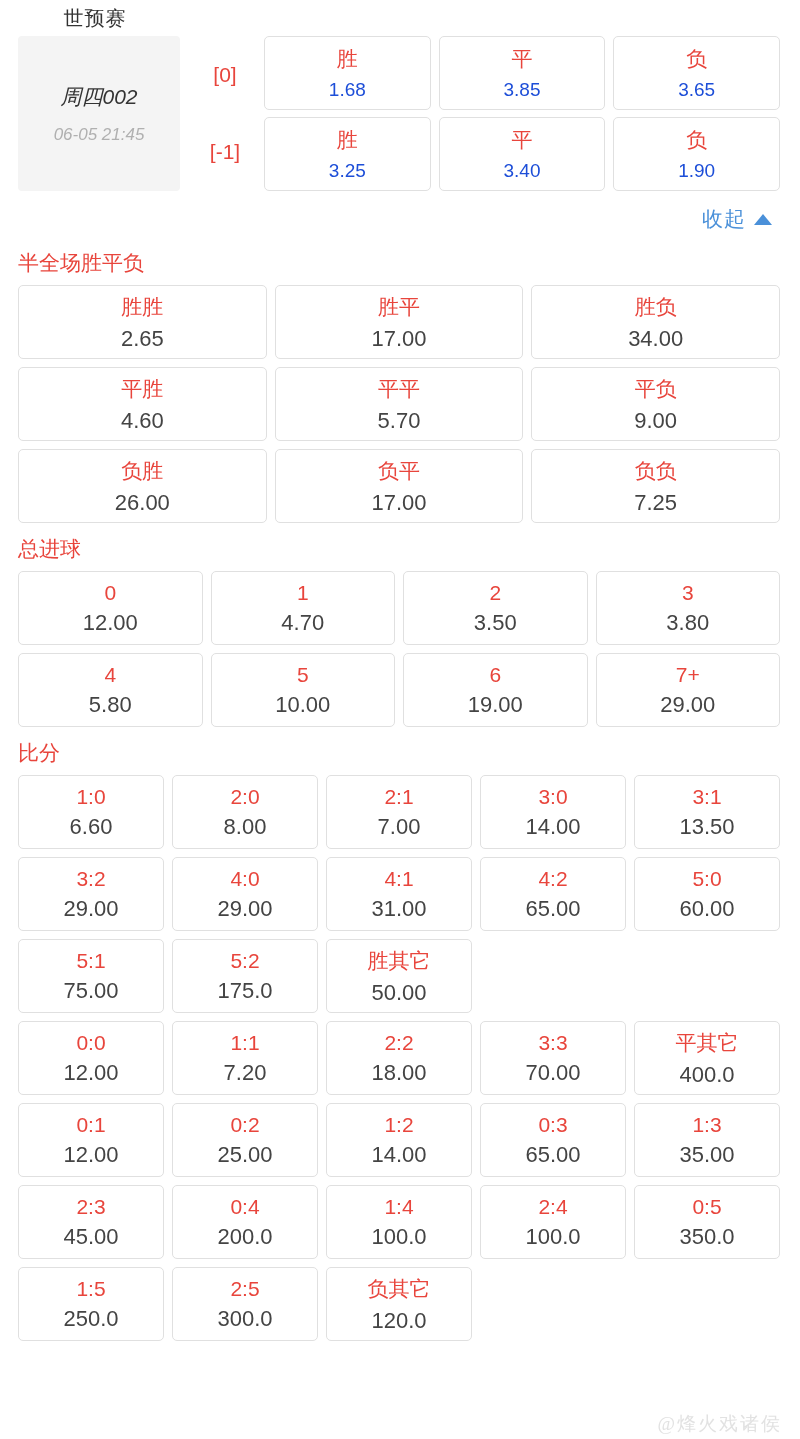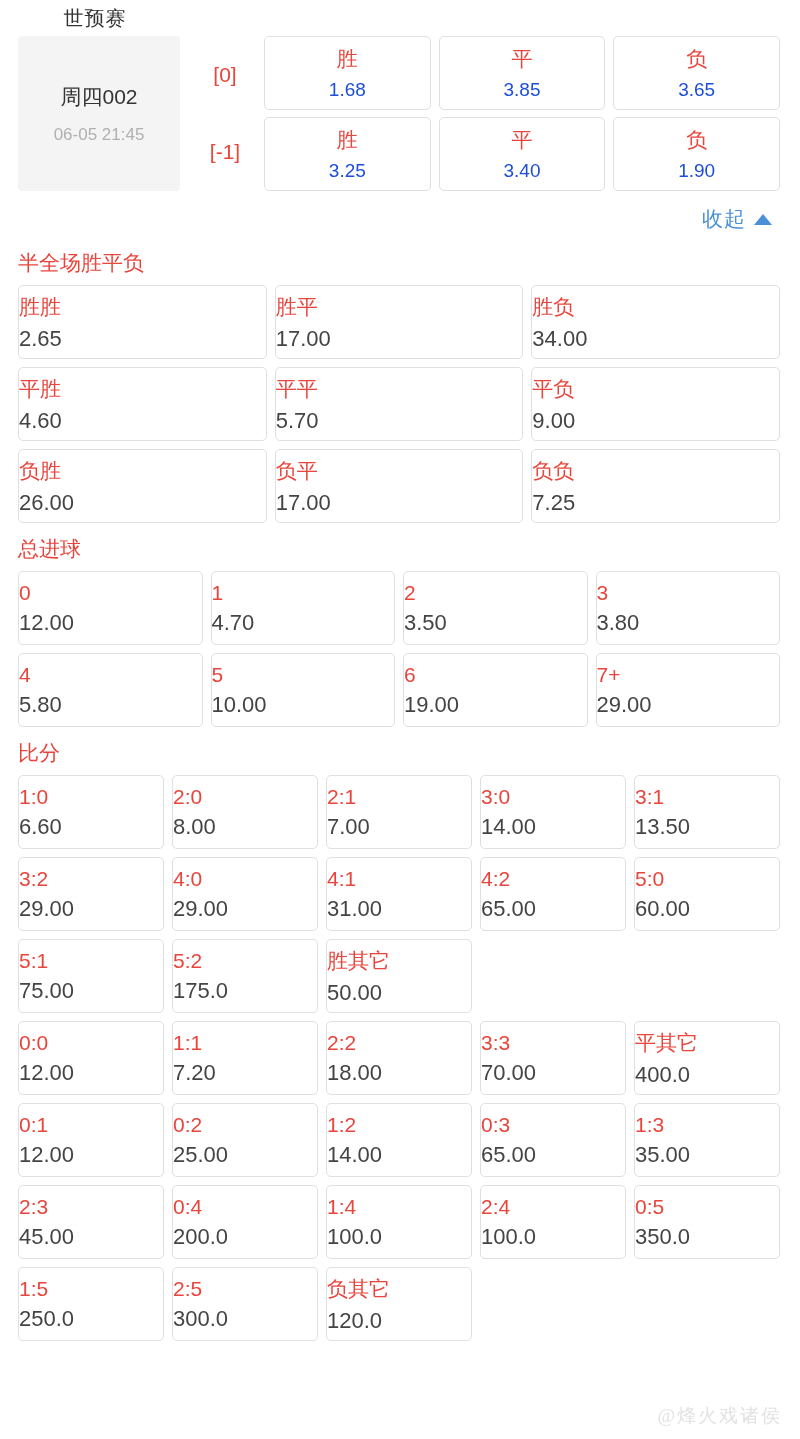--- a/index.html
+++ b/index.html
@@ -53,20 +53,21 @@
   .match-card {
     width: 162px;
     background: #f4f4f4;
     border-radius: 4px;
     display: flex;
     flex-direction: column;
     align-items: center;
     justify-content: center;
     margin-right: 6px;
     height: 155px;
+    font-style: italic;
   }
   .match-no {
     font-size: 21px;
     color: #333;
     margin-bottom: 14px;
   }
   .match-time {
     font-size: 17px;
     color: #b0b0b0;
   }
@@ -158,20 +159,21 @@
   .grid-4 { grid-template-columns: repeat(4, 1fr); }
   .grid-5 { grid-template-columns: repeat(5, 1fr); }
 
   .cell {
     border: 1px solid #e0e0e0;
     border-radius: 5px;
     background: #fff;
     height: 72px;
     display: flex;
     flex-direction: column;
+    align-items: center;
     justify-content: center;
   }
   .cell .label {
     font-size: 21px;
     color: #e8453c;
     margin-bottom: 5px;
   }
   .cell .val {
     font-size: 22px;
     color: #444;
@@ -183,21 +185,21 @@
 
   .section {
     margin-bottom: 4px;
   }
   .score-section .grid { row-gap: 8px; }
 
   
   .watermark {
     position: absolute;
     right: 18px;
-    bottom: 10px;
+    bottom: 2px;
     font-size: 19px;
     color: #e2e2e2;
     letter-spacing: 2px;
     font-family: "Liberation Serif", serif;
   }
 </style>
 </head>
 <body>
 
 <div class="header">

